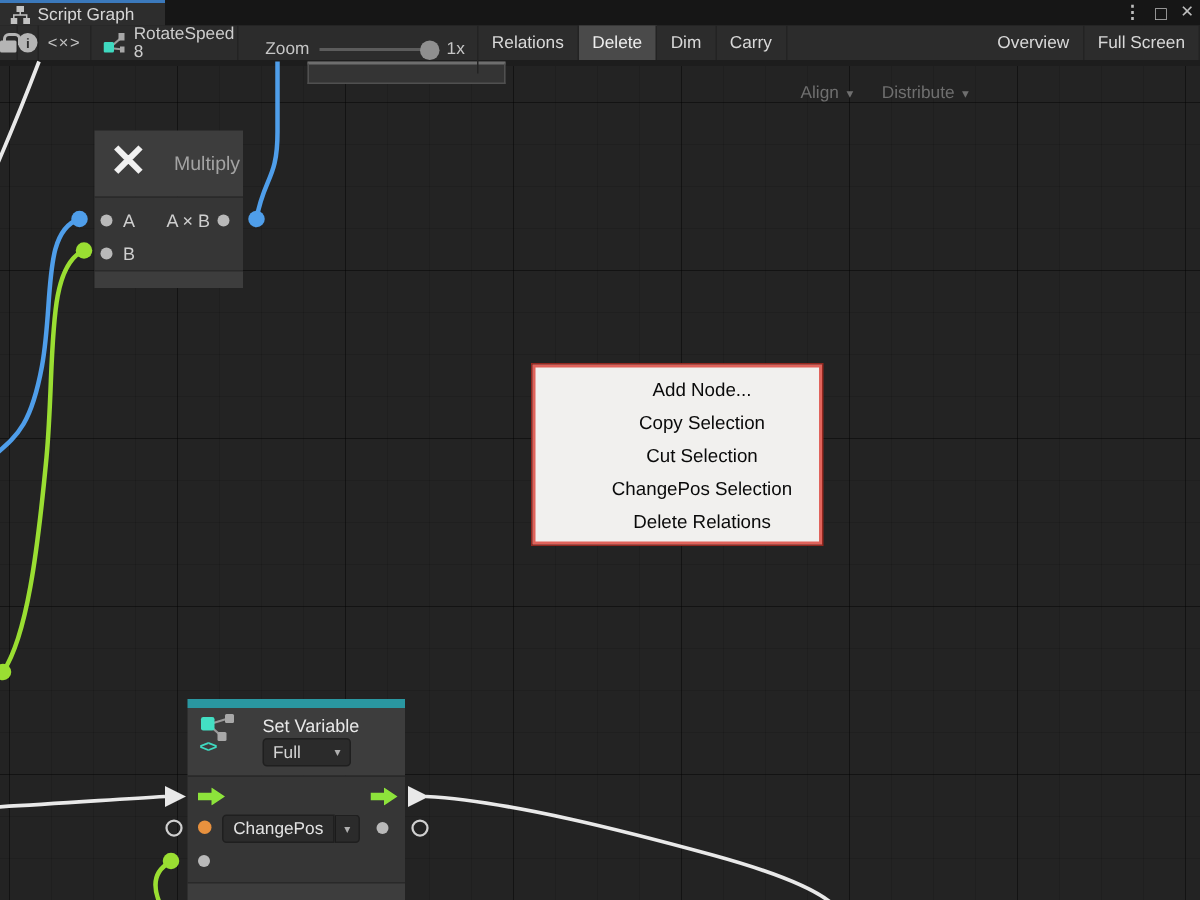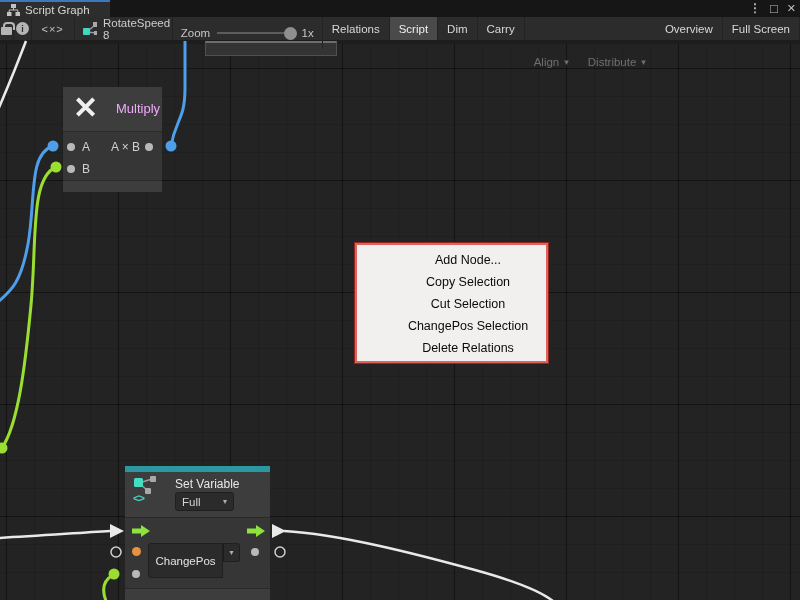--- a/index.html
+++ b/index.html
@@ -44,21 +44,21 @@
 
   .toolbar {
     position:absolute; left:0; top:17px; width:800px; height:23px;
     background:#2c2c2c; display:flex; align-items:stretch; color:#d8d8d8; font-size:11.5px;
   }
   .tb-cell { display:flex; align-items:center; justify-content:center; border-right:1px solid #232323; }
   .tb-lock { width:25px; }
   .tb-info { width:30px; }
   .tb-code { width:76px; color:#c2c2c2; letter-spacing:1px; font-size:11px; }
   .tb-graphname { width:104px; justify-content:flex-start; gap:6px; padding-left:8px; color:#cccccc; }
-  .tb-zoom { width:150px; gap:7px; padding:16px 8px; color:#c6c6c6; }
+  .tb-zoom { width:150px; gap:7px; padding:16px 8px; color:#c6c6c6;margin-left:10px; }
   .zoom-track { position:relative; width:84px; height:2px; background:#5c5c5c; }
   .zoom-handle { position:absolute; right:-2px; top:-5.5px; width:13px; height:13px; border-radius:50%; background:#8f8f8f; }
   .tb-zoomval { color:#c6c6c6; }
   .tb-btn { padding:0 9px; white-space:nowrap; cursor:default; }
   .tb-btn.active { background:#4a4a4a; color:#efefef; }
   .tb-btn.disabled { color:#6f6f6f;margin-top:45px; }
   .tb-btn .caret { font-size:9px; margin-left:5px; color:inherit; }
   .icon-lock { position:relative; width:11px; height:8px; background:#b5b5b5; border-radius:1px; margin-top:4px; }
   .icon-lock:before { content:""; position:absolute; left:1.5px; top:-5px; width:8px; height:6px;
     border:2px solid #b5b5b5; border-bottom:none; border-radius:4px 4px 0 0; }
@@ -73,39 +73,39 @@
 
   
   .node { position:absolute; z-index:2; }
   .seg { position:absolute; left:0; width:100%; }
 
   #node-multiply { left:63px; top:87px; width:99px; height:105px; }
   #node-multiply .hd   { top:0; height:44px; background:#3d3d3d; }
   #node-multiply .bd   { top:44px; height:49px; background:#363636; border-top:1px solid #2a2a2a; }
   #node-multiply .ft   { top:93px; height:12px; background:#3d3d3d; border-top:1px solid #2a2a2a; }
   .mult-x { position:absolute; left:10px; top:4px; font-size:30px; font-weight:bold; color:#f0f0f0; line-height:34px; }
-  #node-multiply .title { position:absolute; left:53px; top:14px; font-size:13px; color:#f0abfc; }
+  #node-multiply .title { position:absolute; left:53px; top:14px; font-size:13px; color:#a3a3a3; }
   .pdot { position:absolute; width:8px; height:8px; border-radius:50%; background:#b9b9b9; }
   .plabel { position:absolute; font-size:12px; color:#cfcfcf; line-height:14px; }
 
   #node-setvar { left:125px; top:466px; width:145px; height:134px; }
   #node-setvar .sel  { top:0; height:6px; background:#2a97a1; }
   #node-setvar .hd   { top:6px; height:45px; background:#3d3d3d; }
   #node-setvar .bd   { top:51px; height:71px; background:#363636; border-top:1px solid #292929; }
   #node-setvar .ft   { top:122px; height:12px; background:#3d3d3d; border-top:1px solid #292929; }
   #node-setvar .title { position:absolute; left:50px; top:11px; font-size:12px; color:#e8e8e8; }
   .sv-icon { position:absolute; left:8px; top:10px; }
   .sv-code { position:absolute; left:8px; top:26px; font-size:11px; font-weight:bold; color:#3fd9c0; letter-spacing:-1px; }
   .dropdown {
     position:absolute; background:#2b2b2b; border:1px solid #1f1f1f; border-radius:3px;
     color:#d5d5d5; font-size:11.5px; display:flex; align-items:center;
   }
   .dd-graph { left:50px; top:26px; width:59px; height:19px; padding:0 6px; justify-content:space-between; }
   .dd-caret { font-size:8px; color:#b0b0b0; }
-  .dd-field { left:23px; top:77px; width:75px; height:35px; justify-content:center; border-radius:3px 0 0 3px; color:#e3e3e3; }
+  .dd-field { left:23px; top:77px; width:75px; height:19px; justify-content:center; border-radius:3px 0 0 3px; color:#e3e3e3; }
   .dd-btn   { left:98px; top:77px; width:17px; height:19px; justify-content:center; border-radius:0 3px 3px 0; border-left:1px solid #1b1b1b; }
   .flow-arrow { position:absolute; }
   .odot { position:absolute; width:9px; height:9px; border-radius:50%; background:#e8913e; }
 
   
   #context-menu {
     position:absolute; left:355px; top:243px; width:193px; height:120px; z-index:6;
     background:#f1f0ee; border:2px solid #e0635b; outline:1px solid #93271f;
     padding-top:4px;
     text-align:center;
@@ -243,21 +243,21 @@
         <span>RotateSpeed 8</span>
       </div>
       <div class="tb-cell tb-zoom">
         <span>Zoom</span>
         <span class="zoom-track">
             <span class="zoom-handle"></span>
           </span>
         <span class="tb-zoomval">1x</span>
       </div>
       <div class="tb-cell tb-btn">Relations</div>
-      <div class="tb-cell tb-btn active">Script</div>
+      <div class="tb-cell tb-btn active">Delete</div>
       <div class="tb-cell tb-btn">Dim</div>
       <div class="tb-cell tb-btn">Carry</div>
       <div class="tb-cell tb-btn disabled">
         <span>Align</span>
         <span class="caret">▾</span>
       </div>
       <div class="tb-cell tb-btn disabled">
         <span>Distribute</span>
         <span class="caret">▾</span>
       </div>

